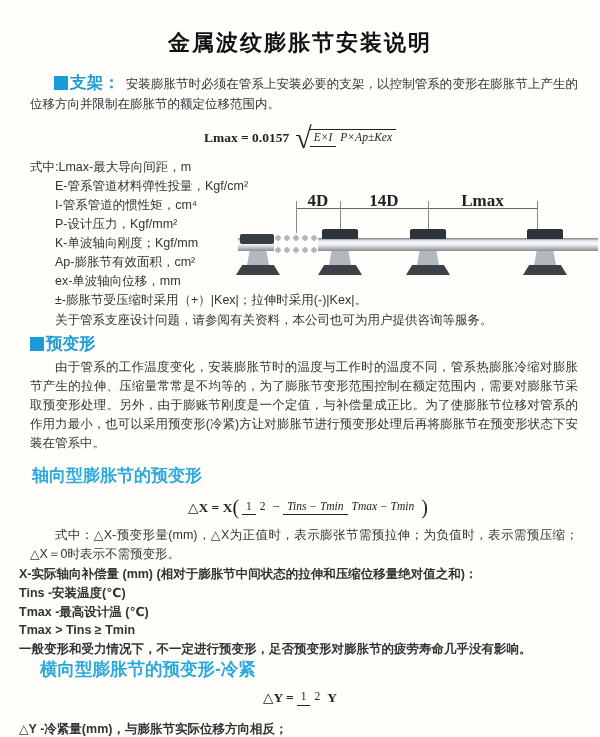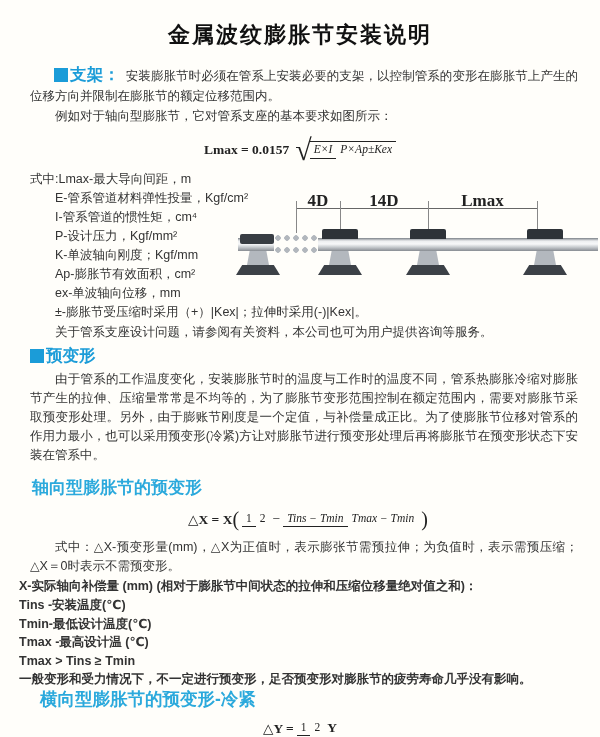--- a/index.html
+++ b/index.html
@@ -3,21 +3,21 @@
 <meta charset="utf-8">
 <style>
   * { margin:0; padding:0; box-sizing:border-box; }
   html,body { background:#ffffff; }
   .page {
     width:600px; height:737px; position:relative; overflow:hidden;
     background:#fffefa; color:#333;
     font-family:"Liberation Sans","DejaVu Sans",sans-serif;
   }
   .title {
-    text-align:center; padding-top:20px; font-size:22px; line-height:30px;
+    text-align:center; padding-top:28px; font-size:22px; line-height:30px;
     font-weight:bold; color:#111; letter-spacing:2px;
   }
   .body-text { font-size:12.5px; line-height:20px; text-align:justify; color:#333; }
   .mg { margin-left:30px; margin-right:22px; }
   .ind { text-indent:25px; }
   .p-support { margin-top:14px; text-indent:24px; }
   .sq {
     display:inline-block; width:14px; height:14px; background:#1b9cd8;
     vertical-align:-2px; margin-right:2px;
   }
@@ -99,21 +99,20 @@
 </style>
 </head>
 <body>
 
 <div class="page">
 
   <div class="title">金属波纹膨胀节安装说明</div>
 
   <p class="body-text mg p-support"><span class="sq"></span><span class="sec-label">支架：</span><span>安装膨胀节时必须在管系上安装必要的支架，以控制管系的变形在膨胀节上产生的位移方向并限制在膨胀节的额定位移范围内。</span></p>
 
-  <p class="body-text mg ind">例如对于轴向型膨胀节，它对管系支座的基本要求如图所示：</p>
 
   <div class="formula f-lmax">
     <span class="bold">Lmax = 0.0157</span>
     <span class="sqrt">
       <span class="radical">√</span>
       <span class="frac rooted">
         <span class="num it">E×I</span>
         <span class="den it">P×Ap±Kex</span>
       </span>
     </span>
@@ -185,21 +184,20 @@
     </span>
     <span class="paren">)</span>
   </div>
 
   <p class="body-text mg ind p-where">式中：△X-预变形量(mm)，△X为正值时，表示膨张节需预拉伸；为负值时，表示需预压缩；△X＝0时表示不需预变形。</p>
 
   <p class="body-text mg line-ind">X-实际轴向补偿量 (mm) (相对于膨胀节中间状态的拉伸和压缩位移量绝对值之和)：</p>
 
   <div class="temps mg line-ind">
     <div>Tins -安装温度(℃)</div>
-    <div>Tmin-最低设计温度(℃)</div>
     <div>Tmax -最高设计温 (℃)</div>
     <div>Tmax &gt; Tins ≥ Tmin</div>
   </div>
 
   <p class="body-text mg line-ind p-general">一般变形和受力情况下，不一定进行预变形，足否预变形对膨胀节的疲劳寿命几乎没有影响。</p>
 
   <div class="h-sub h-lateral" style="margin-left:40px">横向型膨胀节的预变形-冷紧</div>
 
   <div class="formula f-dy">
     <span class="bold">△Y =</span>

